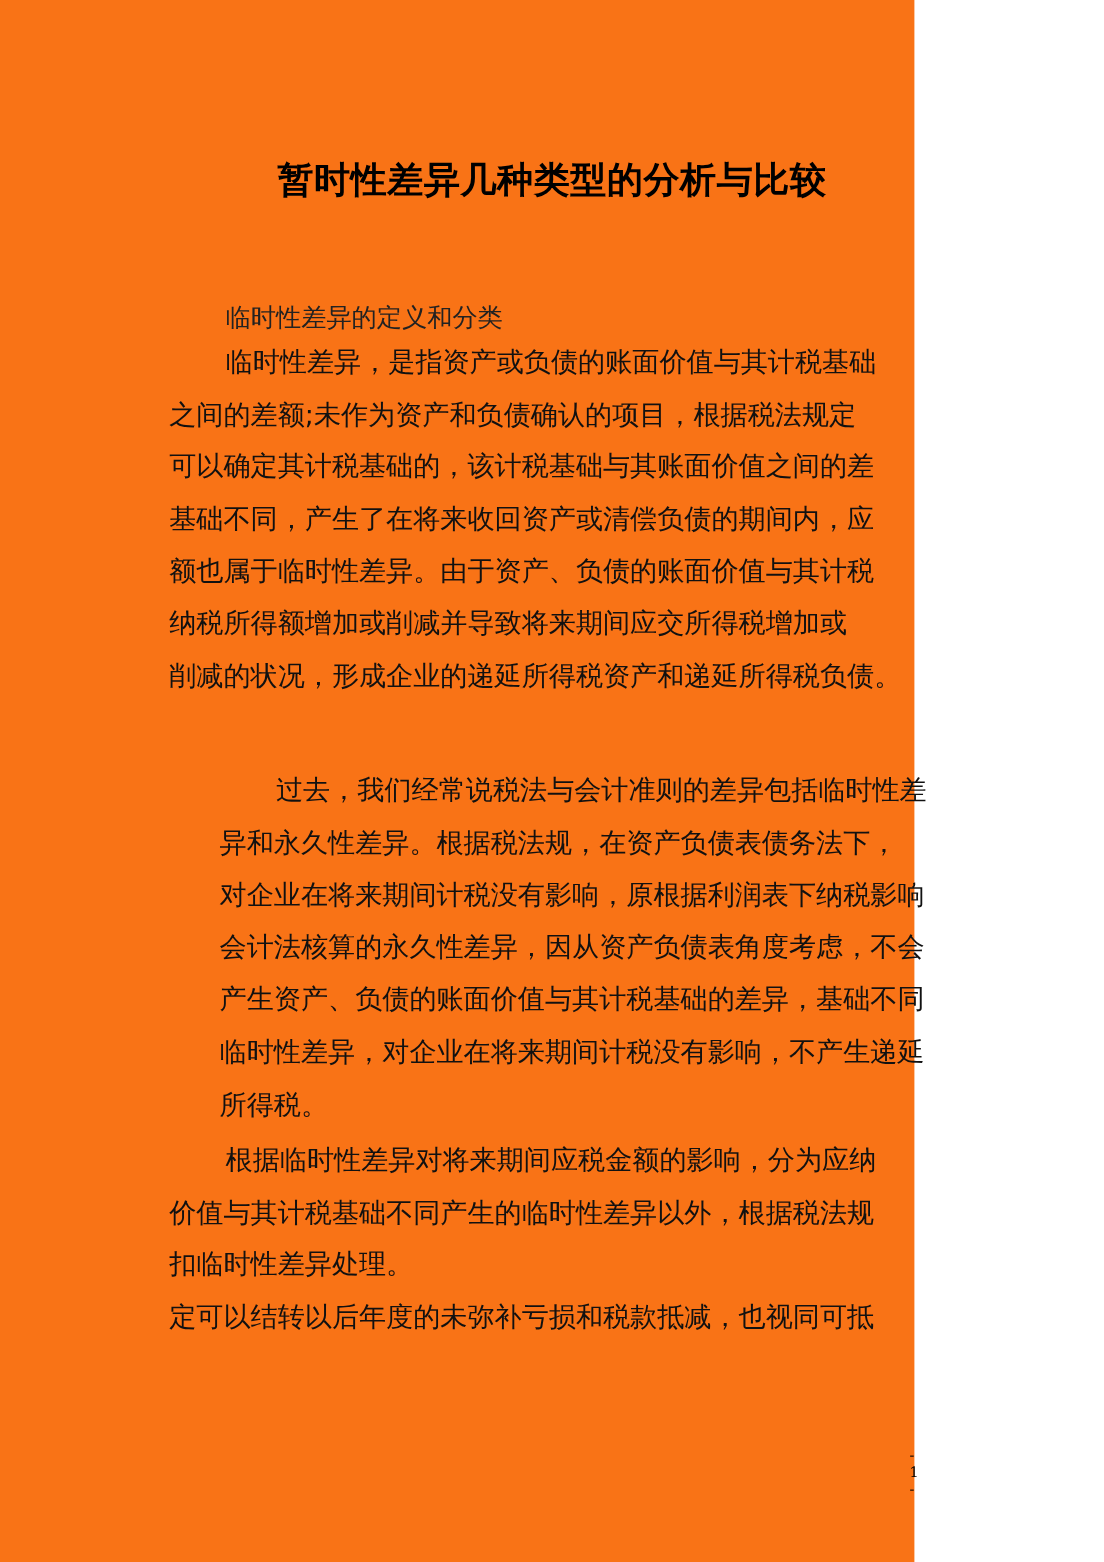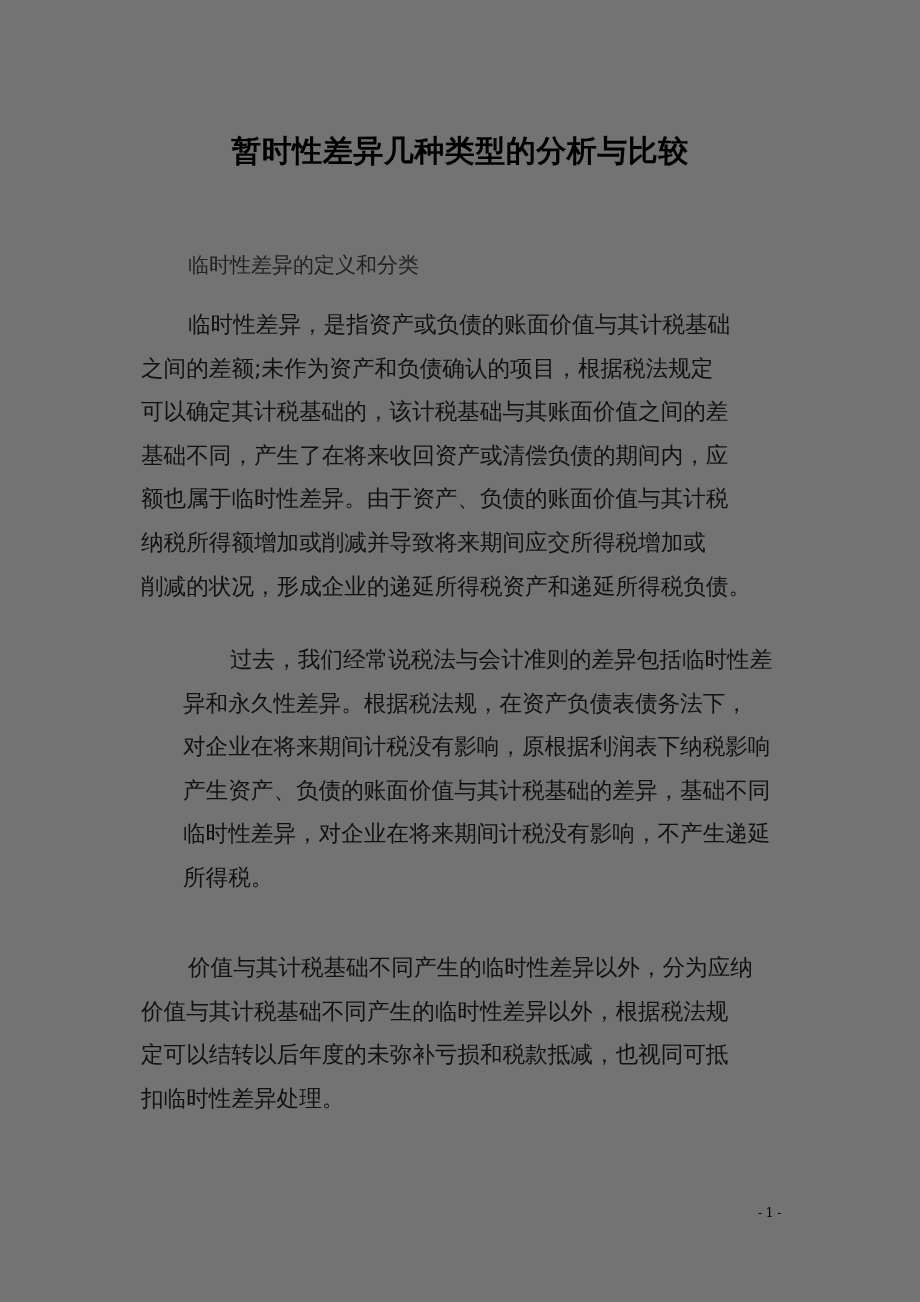--- a/index.html
+++ b/index.html
@@ -11,23 +11,23 @@
       width: 920px;
       height: 1302px;
       position: relative;
       overflow: hidden;
       font-family: "DejaVu Sans", "Liberation Sans", sans-serif;
       color: #000000;
     }
     .page {
       position: absolute;
       left: 0; top: 0;
-      width: 920px;
+      width: 762px;
       height: 1302px;
-      background: #737373;
+      background: #f97316;
     }
     .title {
       position: absolute;
       left: 0;
       top: 128px;
       width: 920px;
       text-align: center;
       font-family: "DejaVu Serif", "Liberation Serif", serif;
       font-weight: bold;
       font-size: 30px;
@@ -72,41 +72,42 @@
   </style>
 </head>
 <body>
 
 <div class="page">
 
   <div class="title">暂时性差异几种类型的分析与比较</div>
 
   <div class="heading">临时性差异的定义和分类</div>
 
-  <div class="body-text" style="top: 303px;">
+  <div class="body-text" style="top: 281px;">
     <span class="line indent">临时性差异，是指资产或负债的账面价值与其计税基础</span>
     <span class="line">之间的差额;未作为资产和负债确认的项目，根据税法规定</span>
     <span class="line">可以确定其计税基础的，该计税基础与其账面价值之间的差</span>
     <span class="line">基础不同，产生了在将来收回资产或清偿负债的期间内，应</span>
     <span class="line">额也属于临时性差异。由于资产、负债的账面价值与其计税</span>
     <span class="line">纳税所得额增加或削减并导致将来期间应交所得税增加或</span>
     <span class="line">削减的状况，形成企业的递延所得税资产和递延所得税负债。</span>
   </div>
 
   <div class="body-text" style="top: 638px; margin-left: 42px;">
     <span class="line indent">过去，我们经常说税法与会计准则的差异包括临时性差</span>
     <span class="line">异和永久性差异。根据税法规，在资产负债表债务法下，</span>
     <span class="line">对企业在将来期间计税没有影响，原根据利润表下纳税影响</span>
+    <span class="line">会计法核算的永久性差异，因从资产负债表角度考虑，不会</span>
     <span class="line">产生资产、负债的账面价值与其计税基础的差异，基础不同</span>
     <span class="line">临时性差异，对企业在将来期间计税没有影响，不产生递延</span>
     <span class="line">所得税。</span>
   </div>
 
   <div class="body-text" style="top: 946px;">
-    <span class="line indent">价值与其计税基础不同产生的临时性差异以外，分为应纳</span>
+    <span class="line indent">根据临时性差异对将来期间应税金额的影响，分为应纳</span>
     <span class="line">价值与其计税基础不同产生的临时性差异以外，根据税法规</span>
+    <span class="line">扣临时性差异处理。</span>
     <span class="line">定可以结转以后年度的未弥补亏损和税款抵减，也视同可抵</span>
-    <span class="line">扣临时性差异处理。</span>
   </div>
 
   <div class="page-number">- 1 -</div>
 
 </div>
 
 </body></html>

